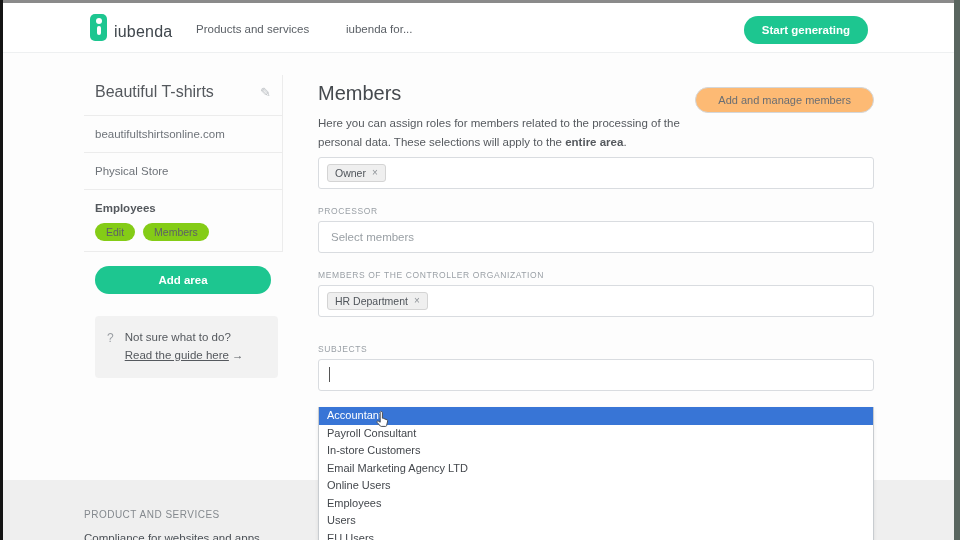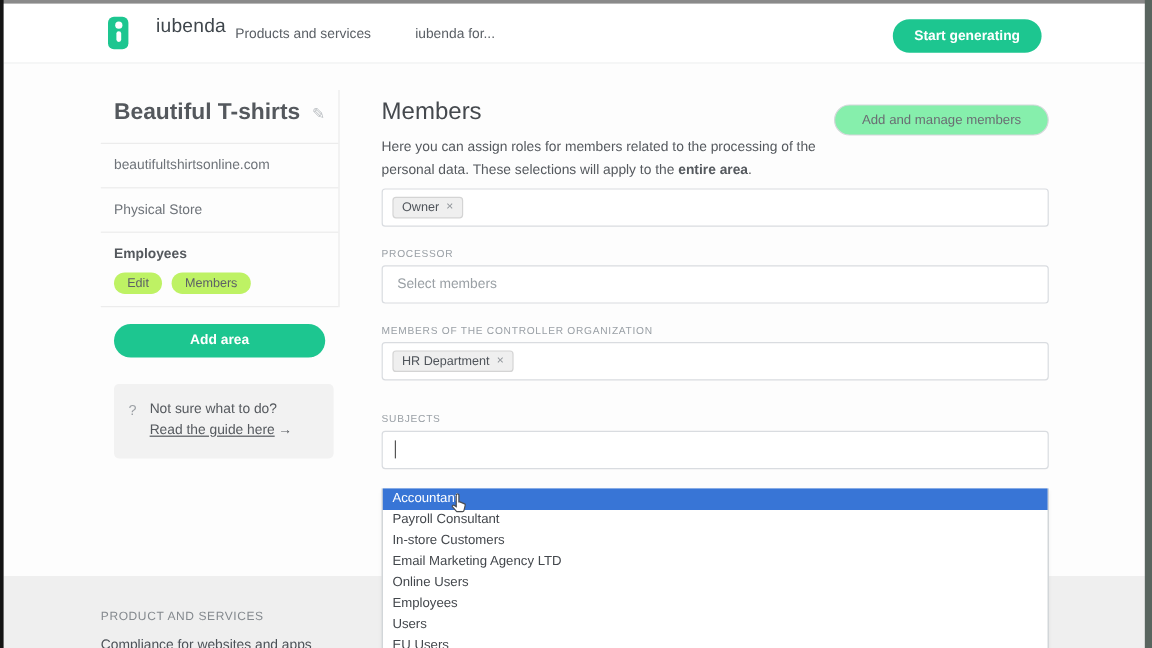--- a/index.html
+++ b/index.html
@@ -8,60 +8,60 @@
   .frame { position: relative; width: 960px; height: 540px; background: #fdfdfd; overflow: hidden; }
 
   
   .edge-top   { position:absolute; top:0; left:0; width:960px; height:3px; background:#8a8a8a; z-index:60; }
   .edge-left  { position:absolute; top:0; left:0; width:3px; height:540px; background:#141414; z-index:60; }
   .edge-right { position:absolute; top:0; right:0; width:6px; height:540px; background:#59655f; z-index:60; }
 
   
   .header { position:absolute; top:3px; left:3px; right:6px; height:50px; background:#fff;
     border-bottom:1px solid #eef0f1; z-index:10; }
-  .logo { position:absolute; left:87px; top:11px; display:flex; align-items:flex-start; cursor:pointer;gap:16px; }
+  .logo { position:absolute; left:87px; top:11px; display:flex; align-items:flex-end; cursor:pointer; }
   .logo-mark { width:17px; height:27px; background:#1dc690; border-radius:5px; position:relative; }
   .logo-mark:before { content:""; position:absolute; left:5.5px; top:4px; width:6px; height:6px;
     border-radius:50%; background:#fff; }
   .logo-mark:after { content:""; position:absolute; left:6.5px; top:12px; width:4px; height:9px;
     border-radius:2px; background:#fff; }
   .logo-text { margin-left:7px; font-size:16px; color:#3f464c; letter-spacing:.2px; }
   .nav-link { position:absolute; top:20px; font-size:11.5px; color:#5b6066; cursor:pointer; }
   .nav-1 { left:193px; } .nav-2 { left:343px; }
   .cta { position:absolute; right:86px; top:13px; height:28px; padding:0 18px; background:#1dc690;
     border:none; border-radius:14px; color:#fff; font-size:11.5px; font-weight:bold;
     font-family:"Liberation Sans",sans-serif; cursor:pointer;text-align:right; }
 
   
   .sidebar { position:absolute; left:84px; top:75px; width:199px; z-index:5; }
   .sb-card { border-right:1px solid #ececec; }
   .sb-title-row { display:flex; align-items:center; justify-content:space-between;
     padding:8px 11px 14px 11px; border-bottom:1px solid #ececec; }
-  .sb-title { font-size:19px; color:#54585d; font-weight:700; }
+  .sb-title { font-size:16px; color:#54585d; font-weight:400; }
   .pencil { color:#b9bdc1; font-size:13px; cursor:pointer; }
   .sb-item { padding:12px 11px; font-size:11.5px; color:#6e7379; border-bottom:1px solid #ececec; cursor:pointer; }
   .sb-item-active { padding:12px 11px 10px 11px; }
   .sb-item-active .sb-item-label { font-size:11.5px; font-weight:bold; color:#54585d; }
   .pill-row { margin-top:9px; display:flex; gap:8px; }
-  .pill { background:#bef264; border-radius:9px; padding:3px 11px; font-size:10.5px; color:#5d6166; cursor:pointer; }
+  .pill { background:#84cc16; border-radius:9px; padding:3px 11px; font-size:10.5px; color:#5d6166; cursor:pointer; }
   .add-area { margin:14px 11px 0 11px; width:176px; height:28px; background:#1dc690; border:none;
     border-radius:15px; color:#fff; font-size:11.5px; font-weight:bold;
     font-family:"Liberation Sans",sans-serif; cursor:pointer; }
   .help-box { margin:22px 5px 0 11px; background:#f2f2f2; border-radius:4px; padding:13px 10px 13px 12px;
     display:flex; gap:11px; }
   .help-q { color:#9b9fa4; font-size:12px; margin-top:2px; }
   .help-text { font-size:11.5px; color:#55595e; line-height:1.55; }
   .help-link { text-decoration:underline; cursor:pointer; color:#55595e; }
   .help-arrow { text-decoration:none; display:inline-block; margin-left:3px; }
 
   
   .main { position:absolute; left:318px; top:75px; width:556px; z-index:5; }
   .main-head { position:relative; }
   .main-title { font-size:20px; color:#45494e; font-weight:500; margin-top:7px; }
-  .manage-btn { position:absolute; right:0; top:5px; height:26px; padding:0 22px; background:#86efac;
+  .manage-btn { position:absolute; right:0; top:5px; height:26px; padding:0 22px; background:#fdba74;
     border:1px solid #d4d7da; border-radius:14px; font-size:11px; color:#6a6e73;
     font-family:"Liberation Sans",sans-serif; cursor:pointer; }
   .desc { margin-top:9px; font-size:11.5px; color:#55595e; line-height:1.65; }
   .field-label { margin-top:0; font-size:8.5px; letter-spacing:.6px; color:#9aa0a6; }
   .lbl-1 { margin-top:42px; } .lbl-2 { margin-top:17px; } .lbl-3 { margin-top:17px; } .lbl-4 { margin-top:27px; }
   .input-box { margin-top:5px; height:32px; background:#fff; border:1px solid #d9dce0; border-radius:3px;
     display:flex; align-items:center; padding:0 8px; cursor:text; }
   .tag { background:#efefef; border:1px solid #d4d4d4; border-radius:3px; padding:2px 7px;
     font-size:10.5px; color:#4f545a; display:flex; align-items:center; gap:6px; cursor:default; }
   .tag-x { color:#8e9398; font-size:10px; cursor:pointer; }

